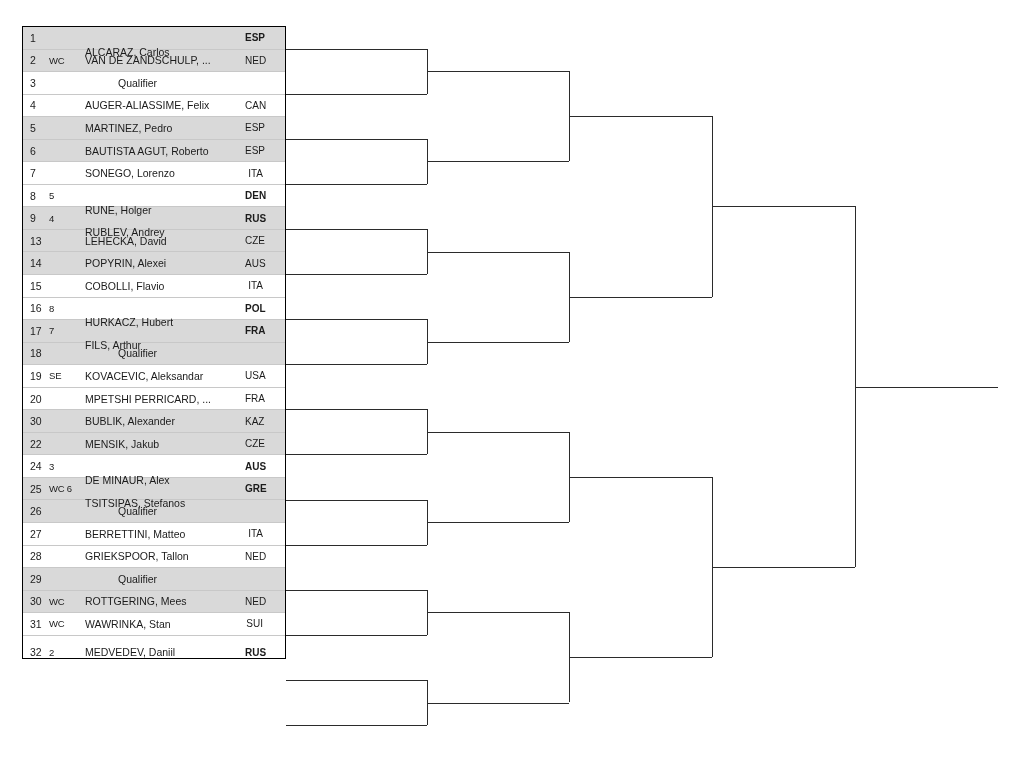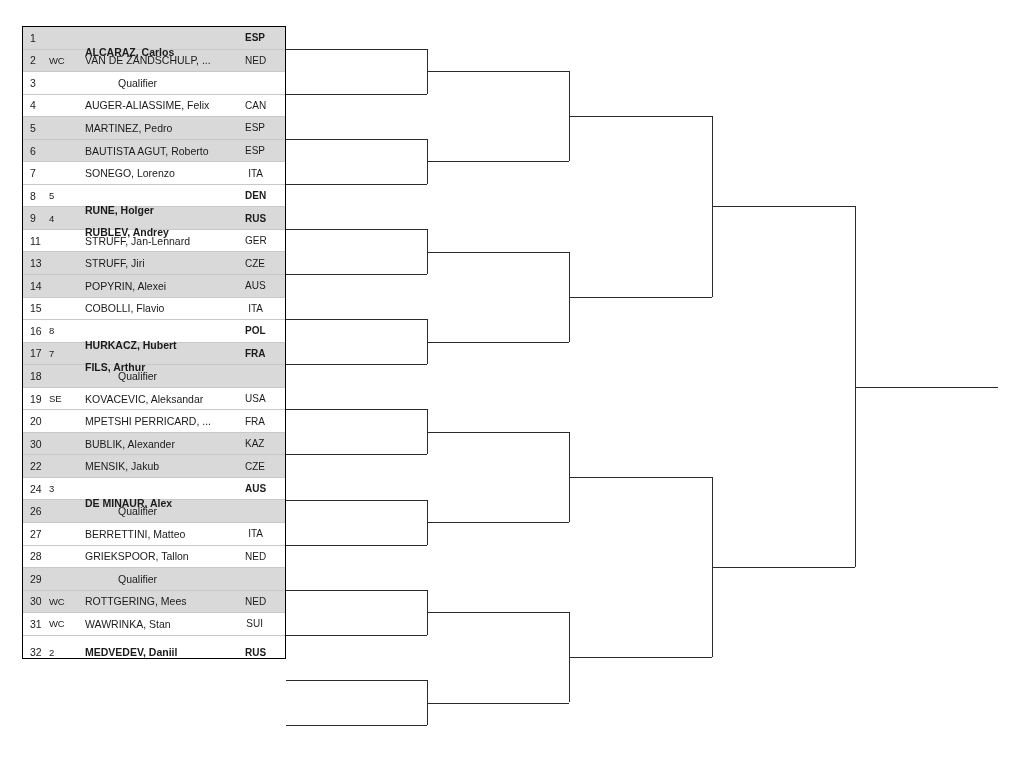--- a/index.html
+++ b/index.html
@@ -64,21 +64,21 @@
   }
   .entry .name {
     flex: 1;
     padding-left: 2px;
     white-space: nowrap;
     overflow: hidden;
     text-overflow: ellipsis;
     font-size: 10.5px;
   }
   .entry .name.bold {
-    font-weight: bold;
+    font-weight: normal;
     margin-top: 28px;
   }
   .entry .name.qualifier {
     padding-left: 35px;
     color: #1b1b1b;
   }
   .entry .country {
     width: 40px;
     text-align: right;
     padding-right: 22px;
@@ -154,30 +154,24 @@
         <span class="status">5</span>
         <span class="name bold">RUNE, Holger</span>
         <span class="country bold">DEN</span>
       </div>
       <div class="entry shaded">
         <span class="seq">9</span>
         <span class="status">4</span>
         <span class="name bold">RUBLEV, Andrey</span>
         <span class="country bold">RUS</span>
       </div>
-      <div class="entry">
-        <span class="seq">11</span>
-        <span class="status"></span>
-        <span class="name">STRUFF, Jan-Lennard</span>
-        <span class="country">GER</span>
-      </div>
       <div class="entry shaded">
         <span class="seq">13</span>
         <span class="status"></span>
-        <span class="name">STRUFF, Jiri</span>
+        <span class="name">LEHECKA, David</span>
         <span class="country">CZE</span>
       </div>
       <div class="entry shaded">
         <span class="seq">14</span>
         <span class="status"></span>
         <span class="name">POPYRIN, Alexei</span>
         <span class="country">AUS</span>
       </div>
       <div class="entry">
         <span class="seq">15</span>
@@ -225,20 +219,26 @@
         <span class="seq">22</span>
         <span class="status"></span>
         <span class="name">MENSIK, Jakub</span>
         <span class="country">CZE</span>
       </div>
       <div class="entry">
         <span class="seq">24</span>
         <span class="status">3</span>
         <span class="name bold">DE MINAUR, Alex</span>
         <span class="country bold">AUS</span>
+      </div>
+      <div class="entry shaded">
+        <span class="seq">25</span>
+        <span class="status">WC 6</span>
+        <span class="name bold">TSITSIPAS, Stefanos</span>
+        <span class="country bold">GRE</span>
       </div>
       <div class="entry shaded">
         <span class="seq">26</span>
         <span class="status"></span>
         <span class="name qualifier">Qualifier</span>
         <span class="country"></span>
       </div>
       <div class="entry">
         <span class="seq">27</span>
         <span class="status"></span>

